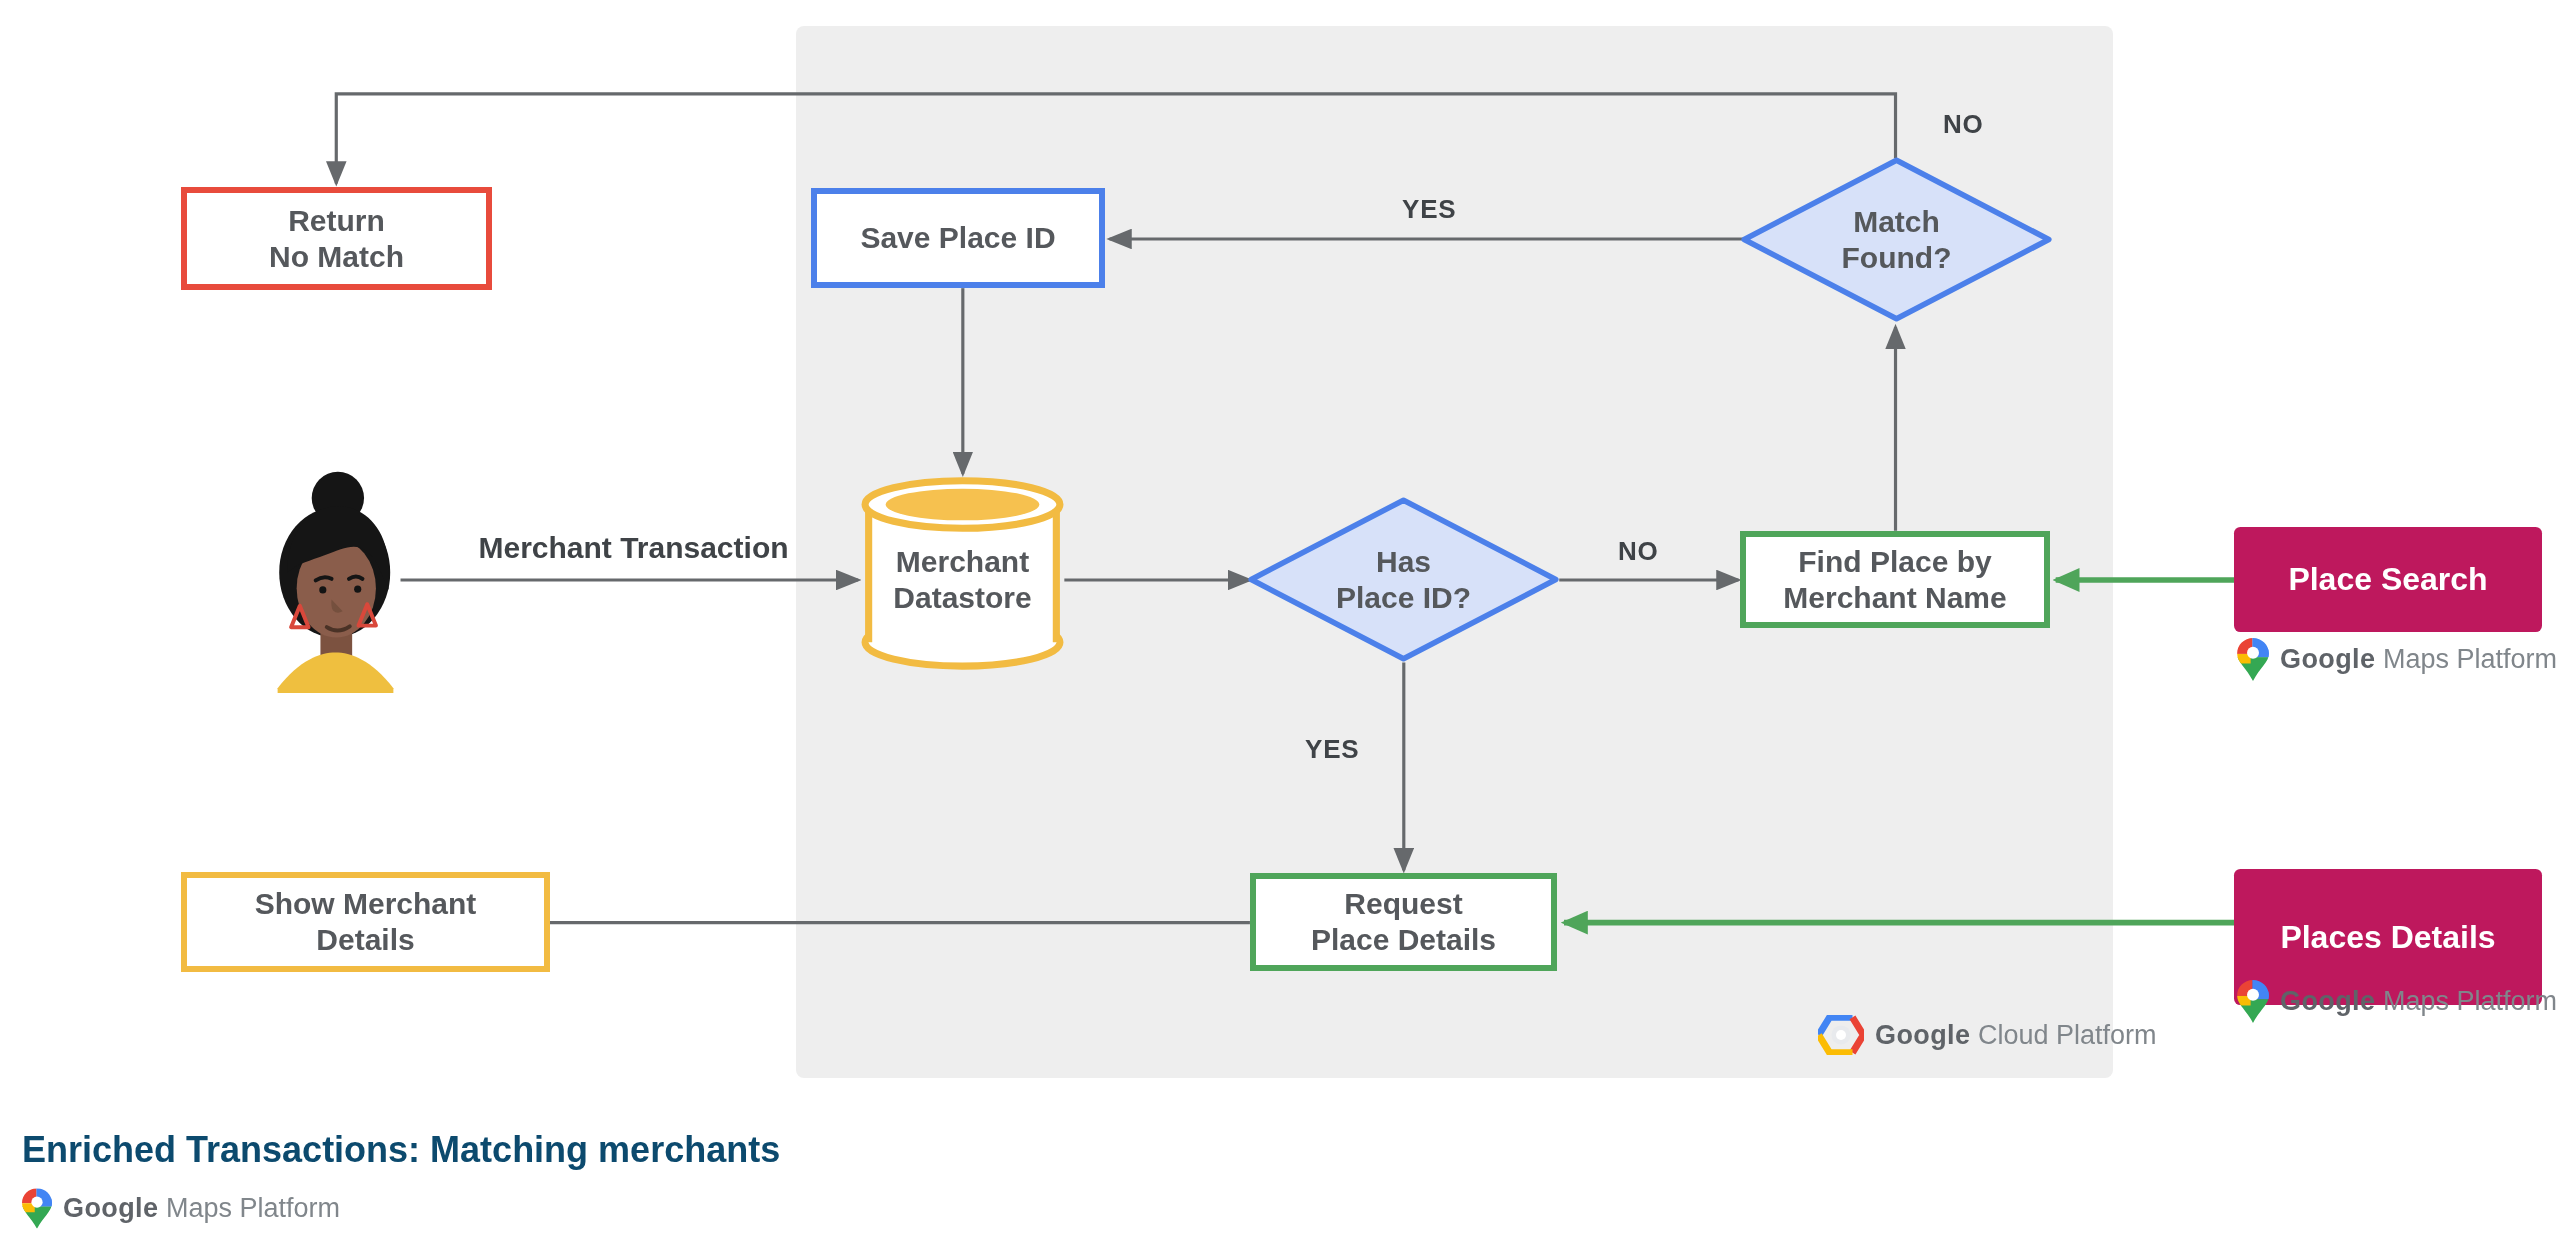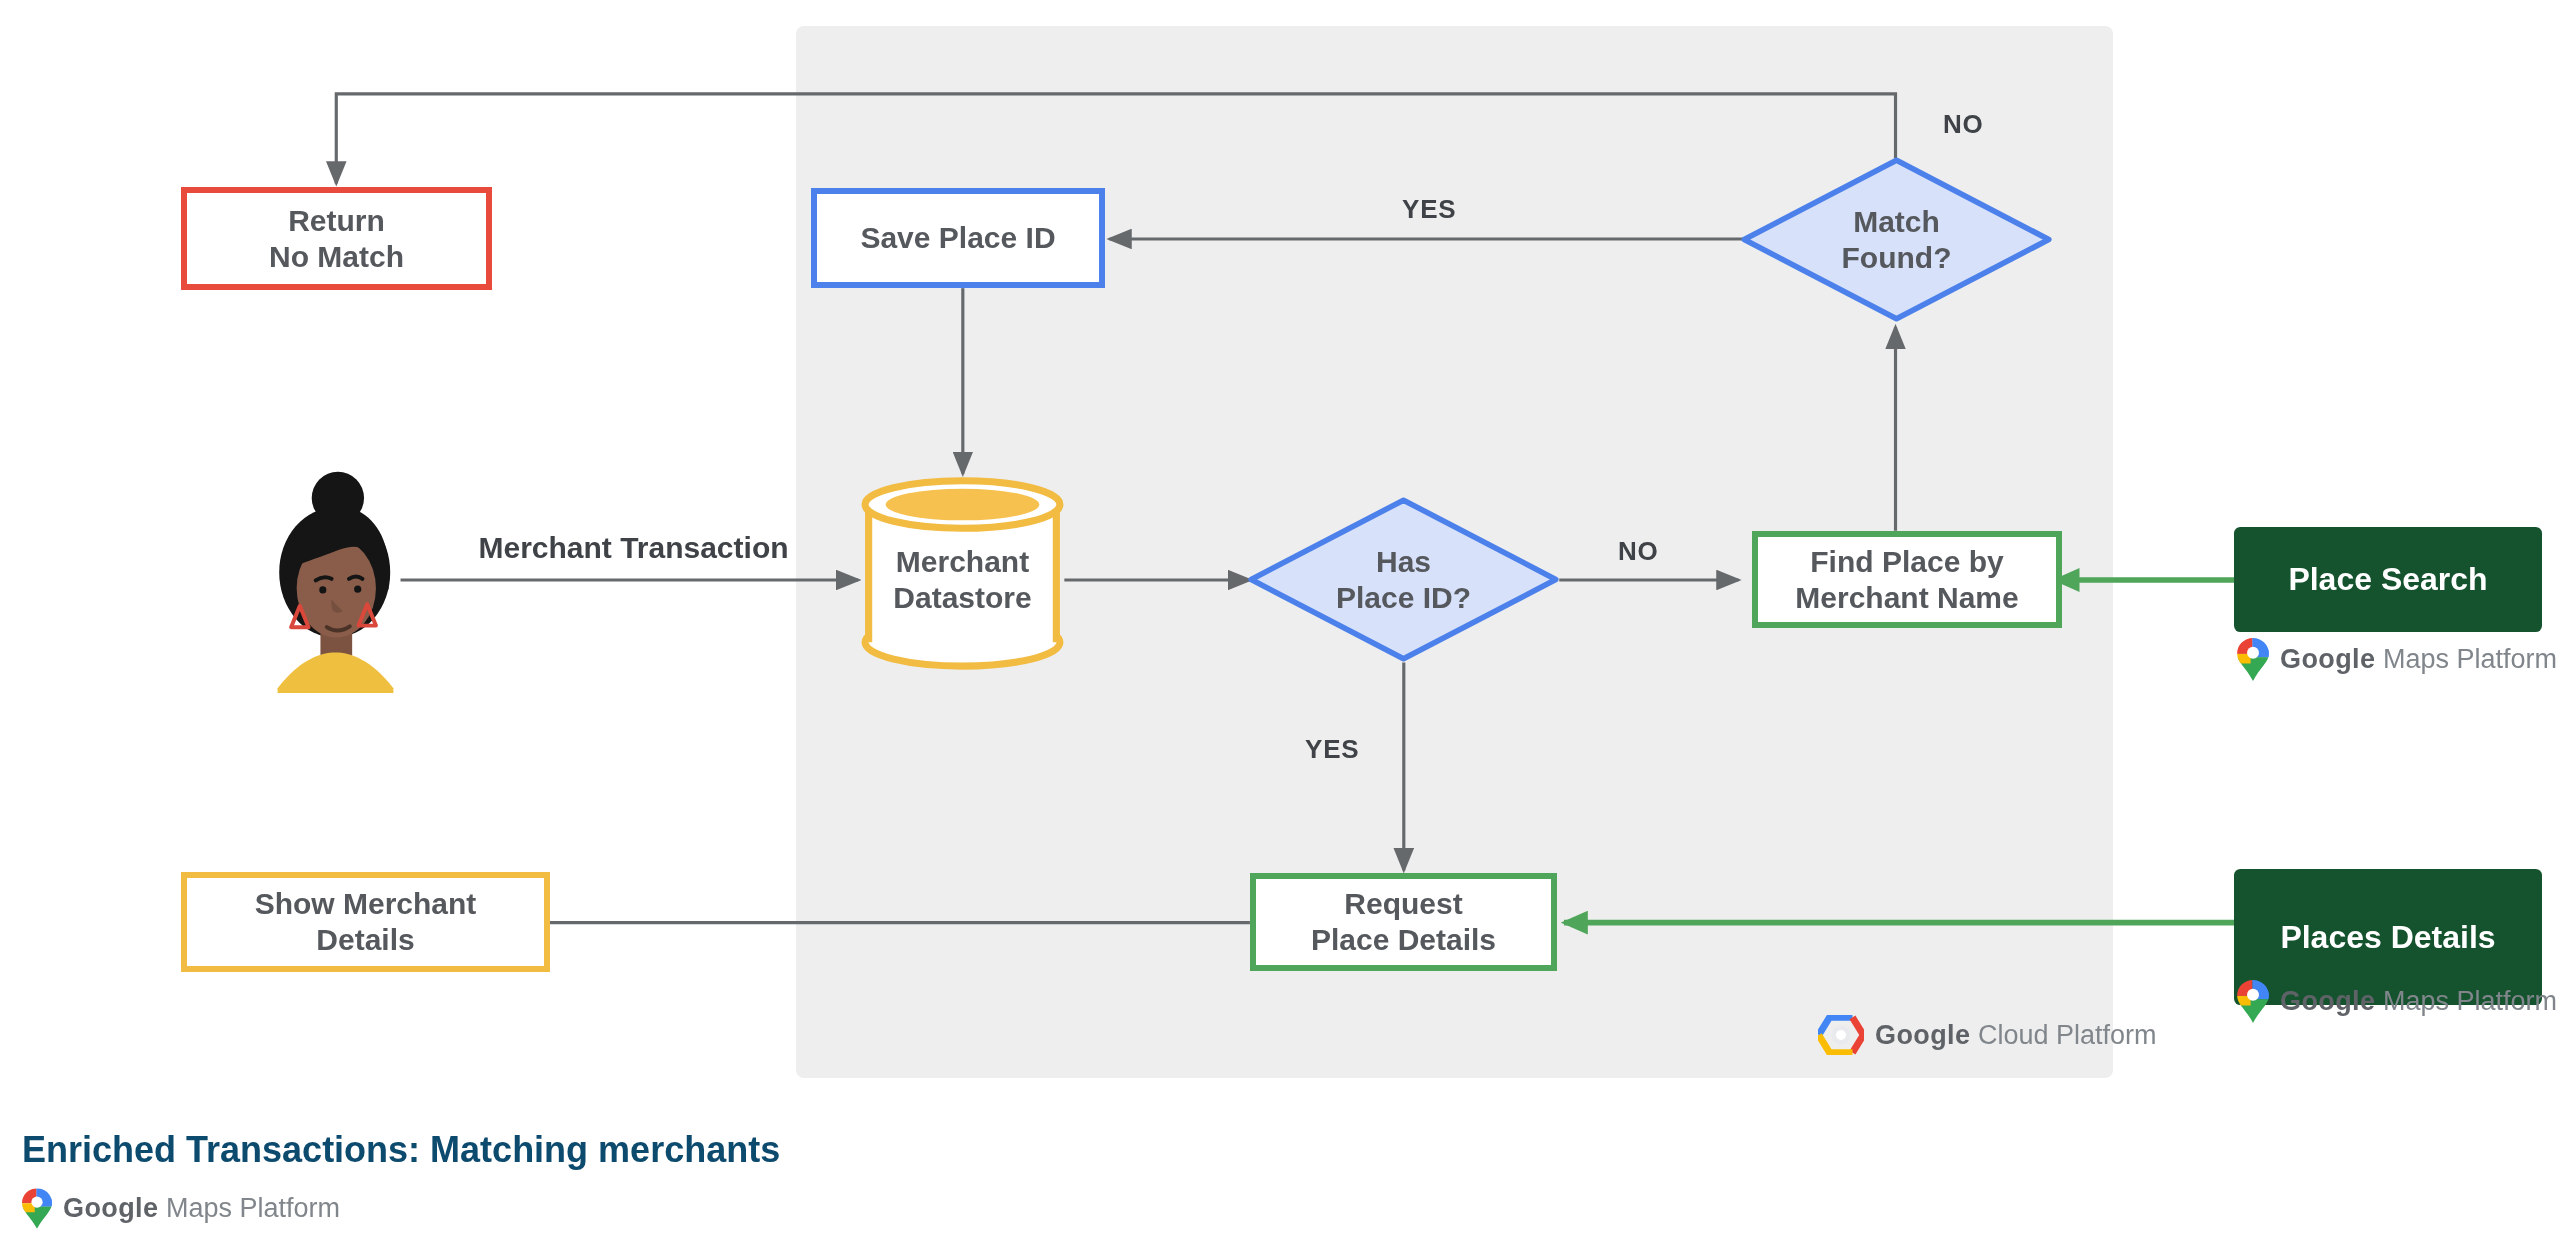--- a/index.html
+++ b/index.html
@@ -16,21 +16,21 @@
     position:absolute;display:flex;flex-direction:column;align-items:center;justify-content:center;
     background:#ffffff;box-sizing:border-box;text-align:center;
     color:#55585C;font-weight:bold;font-size:30px;line-height:36px;
   }
   .node.red{border:6.3px solid #E84B3C;}
   .node.blue{border:6.3px solid #4C80EA;}
   .node.green{border:6.3px solid #4FA55A;}
   .node.yellow{border:6.3px solid #F2BB42;}
   .api-box{
     position:absolute;display:flex;align-items:center;justify-content:center;
-    background:#14532d;border-radius:6.3px;color:#ffffff;font-weight:bold;font-size:32px;
+    background:#be185d;border-radius:6.3px;color:#ffffff;font-weight:bold;font-size:32px;
   }
   .diamond{position:absolute;}
   .diamond .dtext{
     position:absolute;left:0;top:0;right:0;bottom:0;display:flex;flex-direction:column;
     align-items:center;justify-content:center;text-align:center;
     color:#55585C;font-weight:bold;font-size:30px;line-height:36px;
   }
   .cyl{position:absolute;}
   .cyl .ctext{
     position:absolute;left:0;top:68px;right:0;display:flex;flex-direction:column;align-items:center;
@@ -146,21 +146,21 @@
   <div class="diamond" style="left:1248px;top:497px;width:311px;height:165px;">
     <svg width="311" height="165" viewBox="0 0 392 208">
       <polygon points="196,4 388,104 196,204 4,104" fill="#D7E1F9" stroke="#4C80EA" stroke-width="7" stroke-linejoin="round"></polygon>
     </svg>
     <div class="dtext">
       <span>Has</span>
       <span>Place ID?</span>
     </div>
   </div>
 
-  <div class="node green" style="left:1740px;top:531px;width:310px;height:97px;margin-left:12px;">
+  <div class="node green" style="left:1740px;top:531px;width:310px;height:97px;">
     <span>Find Place by</span>
     <span>Merchant Name</span>
   </div>
 
   <div class="node green" style="left:1250px;top:873px;width:307px;height:98px;">
     <span>Request</span>
     <span>Place Details</span>
   </div>
 
   <div class="node yellow" style="left:181px;top:872px;width:369px;height:100px;">

